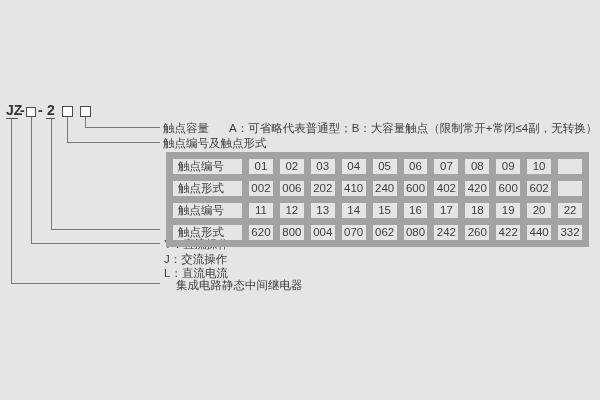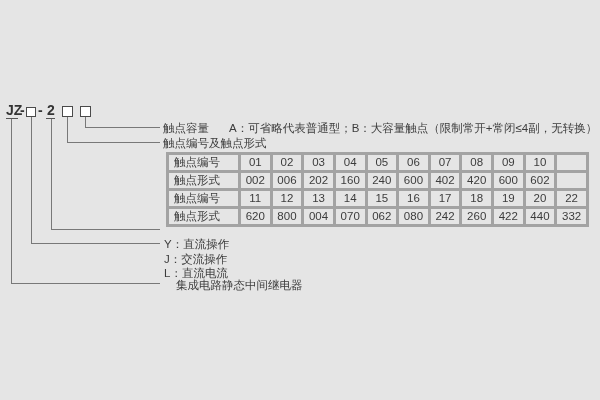--- a/index.html
+++ b/index.html
@@ -58,21 +58,21 @@
     position: absolute;
     left: 166px;
     top: 152px;
     width: 423px;
     border-collapse: collapse;
     table-layout: fixed;
     font-size: 11.5px;
     color: #3c3c3c;
   }
   table.contact-table td {
-    border: 3px solid #a3a3a3;
+    border: 7px solid #a3a3a3;
     height: 15px;
     line-height: 15px;
     padding: 0;
     text-align: center;
     overflow: hidden;
     white-space: nowrap;
   }
   table.contact-table td.rowhead {
     width: 64px;
     text-align: left;
@@ -124,21 +124,21 @@
           <td>08</td>
           <td>09</td>
           <td>10</td>
           <td></td>
         </tr>
         <tr>
           <td class="rowhead">触点形式</td>
           <td>002</td>
           <td>006</td>
           <td>202</td>
-          <td>160</td>
+          <td>410</td>
           <td>240</td>
           <td>600</td>
           <td>402</td>
           <td>420</td>
           <td>600</td>
           <td>602</td>
           <td></td>
         </tr>
         <tr>
           <td class="rowhead">触点编号</td>

